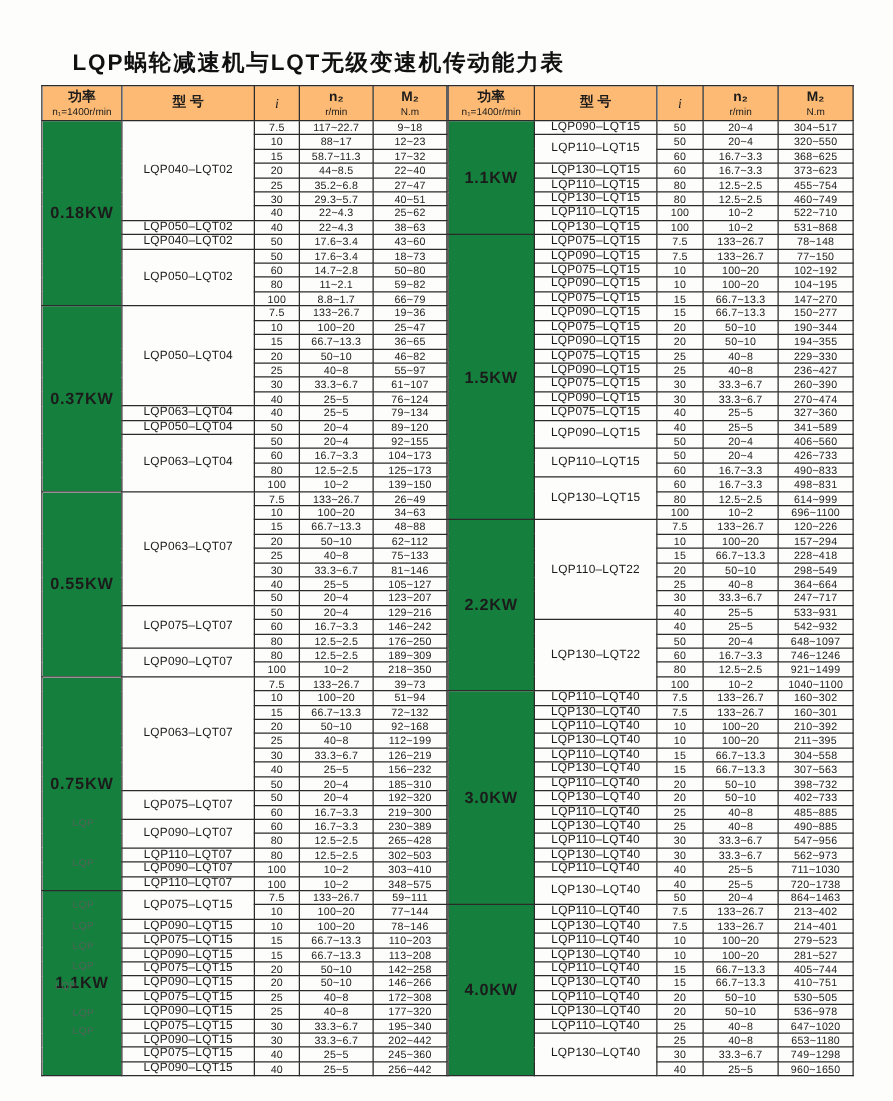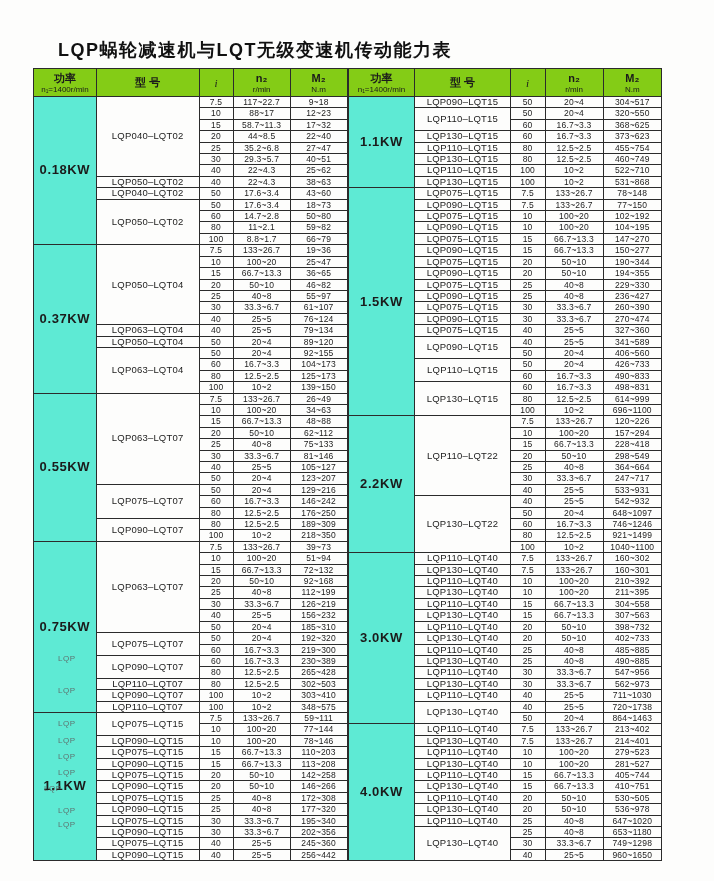--- a/index.html
+++ b/index.html
@@ -1,38 +1,38 @@
 <!DOCTYPE html>
 <html><head>
 <meta charset="utf-8">
 <style>
   html,body{margin:0;padding:0;}
   body{
     width:714px;height:881px;background:#fdfdfc;
     font-family:"Liberation Sans","DejaVu Sans",sans-serif;
     color:#1b1b1b;
   }
-  .page{position:relative;width:662px;height:881px;overflow:hidden;background:#fdfdfc;}
+  .page{position:relative;width:714px;height:881px;overflow:hidden;background:#fdfdfc;}
   .title{
     position:absolute;left:58px;top:38px;
     font-size:18px;font-weight:bold;letter-spacing:1.5px;color:#111;
   }
   .tables{position:absolute;left:33px;top:68px;display:flex;align-items:flex-start;}
   table{border-collapse:collapse;table-layout:fixed;}
   th,td{
     border:1px solid #2b2b2b;padding:0;text-align:center;vertical-align:middle;
     overflow:hidden;white-space:nowrap;
   }
-  thead th{height:27px;font-weight:normal;background:#84cc16;}
+  thead th{height:27px;font-weight:normal;background:#fdba74;}
   .h1{font-size:11px;font-weight:600;line-height:13px;}
   .h2{font-size:8px;line-height:9px;}
   .ratio-head{font-style:italic;font-size:11px;font-family:"Liberation Serif","DejaVu Serif",serif;}
   tbody td{height:10.4px;line-height:10.4px;font-size:8.5px;letter-spacing:0.2px;}
   td.power{
-    font-size:13px;font-weight:600;letter-spacing:0.6px;background:#5eead4;
+    font-size:13px;font-weight:600;letter-spacing:0.6px;background:#15803d;
   }
   td.model{font-size:9.5px;letter-spacing:0.2px;}
   td.ratio{font-size:8.5px;}
   td.n2,td.m2{font-size:8.5px;}
   .wm{
     position:absolute;left:58px;font-size:8px;color:#5e5e5e;opacity:0.85;
     letter-spacing:0.5px;z-index:3;text-align:center;
   }
 </style>
 </head>
@@ -421,21 +421,21 @@
           <tr>
             <td rowspan="1" class="model">LQP075–LQT15</td>
             <td class="ratio">30</td>
             <td class="n2">33.3~6.7</td>
             <td class="m2">195~340</td>
           </tr>
           <tr>
             <td rowspan="1" class="model">LQP090–LQT15</td>
             <td class="ratio">30</td>
             <td class="n2">33.3~6.7</td>
-            <td class="m2">202~356</td>
+            <td class="m2">202~442</td>
           </tr>
           <tr>
             <td rowspan="1" class="model">LQP075–LQT15</td>
             <td class="ratio">40</td>
             <td class="n2">25~5</td>
             <td class="m2">245~360</td>
           </tr>
           <tr>
             <td rowspan="1" class="model">LQP090–LQT15</td>
             <td class="ratio">40</td>

